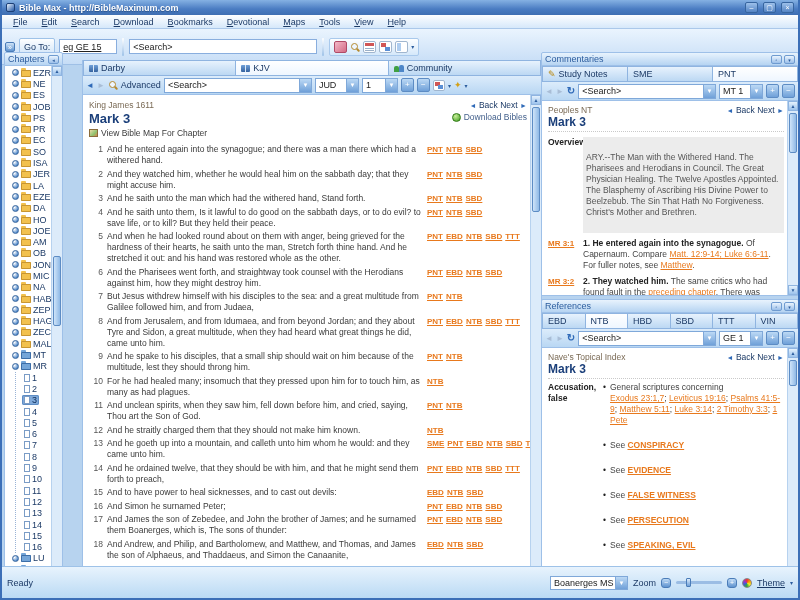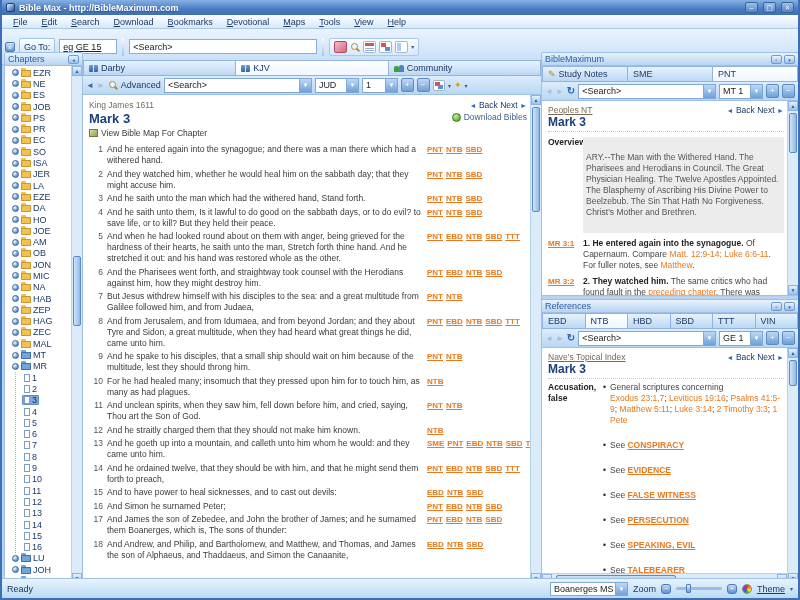--- a/index.html
+++ b/index.html
@@ -71,21 +71,21 @@
   .refresh { color:#2f6ab8; font-weight:bold; font-size:10px; line-height:10px; }
   .combo { display:flex; height:15px; border:1px solid #7fa8d9; background:#fff; align-items:stretch; }
   .combo .cv { flex:1; padding:1px 3px; color:#222; overflow:hidden; white-space:nowrap; }
   .combo .cbtn { width:12px; background:linear-gradient(#bcd9f5,#6fa0d8); border-left:1px solid #7fa8d9;
     color:#fff; font-size:6px; line-height:13px; text-align:center; }
   .sq-btn { width:13px; height:14px; background:linear-gradient(#bcd9f5,#6fa0d8); border:1px solid #5d8cc4;
     border-radius:2px; color:#fff; font-size:8px; line-height:12px; text-align:center; }
   .pane-content { flex:1; background:#fff; border:1px solid #9ec0e8; border-top:none;
     position:relative; overflow:hidden; }
   
-  #chapters-panel { left:2px; top:52px; width:79px; height:532px; }
+  #chapters-panel { left:2px; top:52px; width:59px; height:532px; }
   #chapters-tree { padding:1px 0 0 1px; }
   .tree-row { display:flex; align-items:center; gap:2px; height:11.3px; padding-left:6px; color:#1c3a66; }
   .orb { width:7px; height:7px; border-radius:50%; flex:none;
     background:radial-gradient(circle at 30% 30%,#fff,#4d86c8 75%); border:1px solid #38679f; }
   .folder { width:10px; height:7px; border-radius:1px 1px 1px 1px; position:relative; flex:none; margin-top:1px; }
   .folder::before { content:""; position:absolute; top:-2px; left:0; width:5px; height:2px; border-radius:1px 1px 0 0; background:inherit; }
   .folder.ot { background:#f2c14e; box-shadow:inset 0 0 0 1px #c89632; }
   .folder.nt { background:#74a5d8; box-shadow:inset 0 0 0 1px #3c6ea8; }
   .chap-wrap { margin-left:9px; border-left:1px dotted #9ab4d6; }
   .chap-row { display:flex; align-items:center; gap:2px; height:11.3px; padding-left:6px; color:#1c3a66; }
@@ -108,29 +108,29 @@
   .verse-row { display:flex; gap:4px; margin-bottom:2.5px; line-height:11px; }
   .v-num { width:14px; flex:none; text-align:right; color:#555; }
   .v-text { flex:1; color:#3a3a3a; }
   .v-links { width:100px; flex:none; line-height:11px; }
   a.rlink { color:#e8791d; text-decoration:underline; font-size:8px; font-weight:bold; margin-right:3px; white-space:nowrap; }
   
   #commentaries-panel { left:539px; top:52px; width:258px; height:244px; }
   #references-panel  { left:539px; top:299px; width:258px; height:285px; }
   .rc-content { padding:4px 14px 0 6px; font-size:8.5px; line-height:11px; color:#444; }
   .rc-src-row { display:flex; }
-  .rc-source { flex:1; color:#7a6a55;text-decoration:underline; }
+  .rc-source { flex:1; color:#7a6a55; }
   .rc-chapter { color:#1b3f7a; font-weight:bold; font-size:12px; margin:1px 0 2px;
     border-bottom:1px dotted #c9c9c9; padding-bottom:3px; }
   .c-row { display:flex; gap:5px; margin-top:5px; }
   .c-left { width:30px; flex:none; }
   .c-body { flex:1; }
   .ov-label { font-weight:bold; color:#222; }
   .ov-text { background:#ececec; padding:15px 3px; color:#555; }
-  a.ilink { color:#e8791d; }
+  a.ilink { color:#e8791d; text-decoration:underline; }
   a.reflink { color:#e8791d; text-decoration:underline; font-size:8px; font-weight:bold; }
   .c-lead { font-weight:bold; color:#222; }
   
   .r-topic { display:flex; gap:5px; margin-top:3px; }
   .r-label { width:50px; flex:none; font-weight:bold; color:#222; }
   .r-items { flex:1; }
   .r-item { display:flex; gap:4px; margin-bottom:14px; }
   .r-bullet { color:#222; flex:none; }
   .see-link { color:#e8791d; text-decoration:underline; font-weight:bold; }
   
@@ -140,21 +140,21 @@
   .sbv .up { top:0; } .sbv .dn { bottom:0; }
   .sbv .th { position:absolute; left:1px; width:8px; background:linear-gradient(90deg,#cfe4f9,#8fb9e6);
     border:1px solid #5d8cc4; border-radius:2px; }
   .sbh { position:absolute; left:0; right:11px; bottom:0; height:10px; background:#dcebfa; border-top:1px solid #b7d2ef; }
   .sbh .lf,.sbh .rt { position:absolute; top:0; bottom:0; width:10px; background:linear-gradient(#e4f1fd,#9cc2ec);
     border:1px solid #8fb4e0; color:#2c5d9e; font-size:5px; text-align:center; line-height:8px; }
   .sbh .lf { left:0; } .sbh .rt { right:0; }
   .sbh .th { position:absolute; top:1px; height:7px; background:linear-gradient(#cfe4f9,#8fb9e6);
     border:1px solid #5d8cc4; border-radius:2px; }
   
-  #statusbar { position:absolute; left:0; right:0; bottom:0; height:20px;
+  #statusbar { position:absolute; left:0; right:0; bottom:0; height:32px;
     background:linear-gradient(#e8f3fd,#badaf4); border-top:1px solid #9ec2e8;
     display:flex; align-items:center; padding:0 5px; gap:5px; color:#1c3a66; }
   #statusbar .spacer { flex:1; }
   .slider-track { width:46px; height:3px; background:#9bbde4; border-radius:2px; position:relative; }
   .slider-thumb { position:absolute; left:10px; top:-3px; width:5px; height:9px;
     background:linear-gradient(#dcecfb,#6fa0d8); border:1px solid #4a7cb8; border-radius:1px; }
   .slider-end { width:10px; height:10px; border-radius:3px; background:linear-gradient(#bcd9f5,#5f93cf);
     border:1px solid #4a7cb8; color:#fff; font-size:7px; line-height:8px; text-align:center; }
   .wheel { width:10px; height:10px; border-radius:50%; border:1px solid #888;
     background:conic-gradient(#e33,#f90,#ee3,#3a3,#36c,#93c,#e33); }
@@ -633,21 +633,21 @@
     <div class="sbv">
       <span class="up">▲</span>
       <span class="dn">▼</span>
       <span class="th" style="top:12px;height:105px"></span>
     </div>
   </div>
 </div>
 
 <div class="panel" id="commentaries-panel">
   <div class="panel-header">
-    <span class="ph-title">BibleMaximum</span>
+    <span class="ph-title">Commentaries</span>
     <span class="ph-btn">▫</span>
     <span class="ph-btn">▾</span>
   </div>
   <div class="tabs" id="commentaries-tabs">
       <div class="tab">
         <span class="glyph-pencil">✎</span>
         <span>Study Notes</span>
       </div>
       <div class="tab">
         <span>SME</span>

